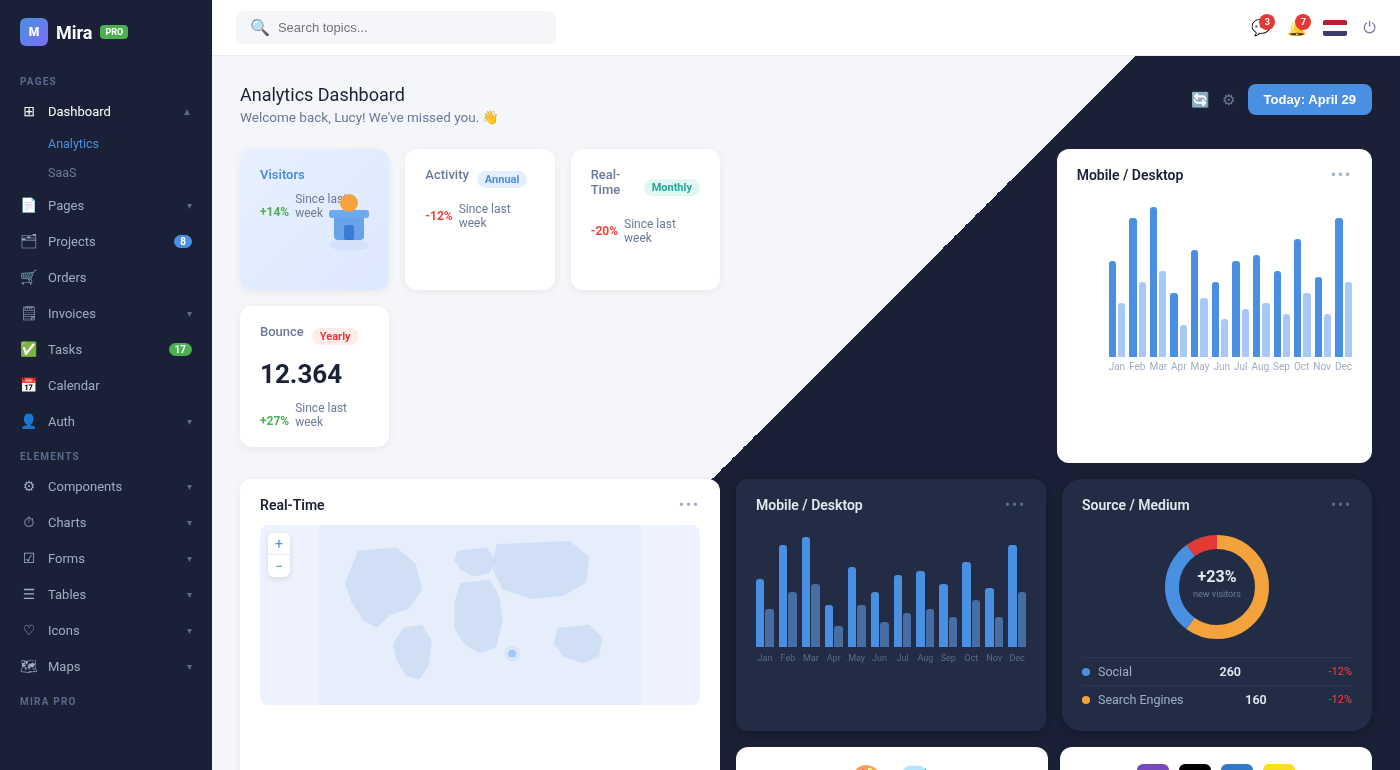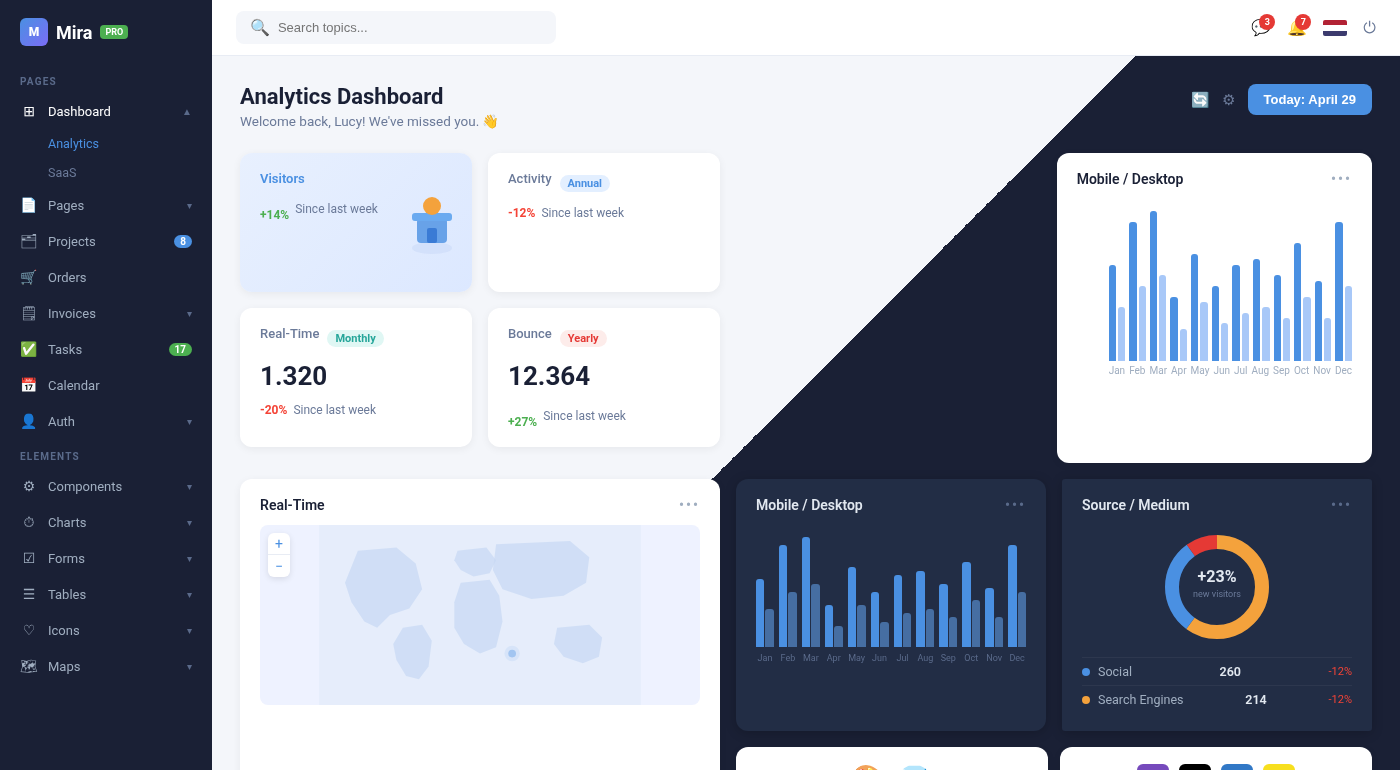--- a/index.html
+++ b/index.html
@@ -177,21 +177,21 @@
       z-index: 1;
     }
 
     
     .page-header {
       display: flex;
       align-items: flex-start;
       justify-content: space-between;
       margin-bottom: 24px;
     }
-    .page-title { font-size: 22px; font-weight: 700; color: #1a2035; }
+    .page-title { font-size: 18px; font-weight: 400; color: #1a2035; }
     .page-subtitle { font-size: 13.5px; color: #6b7a99; margin-top: 4px; }
     .page-header-actions {
       display: flex;
       align-items: center;
       gap: 12px;
     }
     .header-icon-btn { color: #6b7a99; cursor: pointer; font-size: 15px; }
     .date-btn {
       background: #4a90e2;
       color: white;
@@ -271,21 +271,21 @@
       background: #222d45;
       border-radius: 12px;
       padding: 18px 20px;
       box-shadow: 0 2px 12px rgba(0,0,0,0.2);
     }
     .dark-title { font-size: 14px; font-weight: 600; color: #e2e8f0; margin-bottom: 14px; display: flex; align-items: center; justify-content: space-between; }
 
     
     .source-card {
       background: #222d45;
-      border-radius: 3px;
+      border-radius: 20px;
       padding: 18px 20px;
       box-shadow: 0 2px 12px rgba(0,0,0,0.2);
     }
     .donut-container { display: flex; align-items: center; justify-content: center; margin: 10px 0; }
 
     .source-row { display: flex; align-items: center; justify-content: space-between; padding: 6px 0; border-top: 1px solid rgba(255,255,255,0.05); font-size: 12.5px; color: #a0aec0; }
     .source-name { display: flex; align-items: center; gap: 8px; }
     .source-dot { width: 8px; height: 8px; border-radius: 50%; }
     .source-val { font-weight: 600; color: #e2e8f0; }
     .source-change-neg { color: #f44336; font-size: 11px; }
@@ -385,20 +385,21 @@
     <span class="icon">♡</span>
     <span>Icons</span>
     <span class="chevron">▾</span>
   </div>
   <div class="sidebar-item">
     <span class="icon">🗺</span>
     <span>Maps</span>
     <span class="chevron">▾</span>
   </div>
 
+  <div class="sidebar-section-label">MIRA PRO</div>
 </nav>
 
 <div class="main">
 
   <div class="topbar">
     <div class="search-box">
       <span style="color:#a0aec0;">🔍</span>
       <input type="text" placeholder="Search topics..." style="">
     </div>
     <div class="topbar-right">
@@ -424,21 +425,21 @@
       </div>
       <div class="page-header-actions">
         <span class="header-icon-btn">🔄</span>
         <span class="header-icon-btn">⚙</span>
         <button class="date-btn">Today: April 29</button>
       </div>
     </div>
 
     <div style="display:grid; grid-template-columns: 480px 1fr; gap:16px; margin-bottom:16px;">
 
-      <div style="display:grid; grid-template-columns:1fr 1fr; grid-template-rows:1fr 1fr; gap:16px;">
+      <div style="display:grid; grid-template-columns:1fr 1fr 1fr; grid-template-rows:1fr 1fr; gap:16px;">
 
         <div class="stat-card visitors">
           <div class="stat-card-label blue">Visitors</div>
           <div class="stat-card-change">
             <span class="change-positive">+14%</span>
             <span class="change-label">Since last week</span>
           </div>
 
           <svg class="visitors-illustration" viewBox="0 0 60 70">
             <ellipse cx="30" cy="60" rx="20" ry="6" fill="#c8d8f8" opacity="0.5"></ellipse>
@@ -458,21 +459,20 @@
             <span class="change-negative">-12%</span>
             <span class="change-label">Since last week</span>
           </div>
         </div>
 
         <div class="stat-card">
           <div class="stat-card-header">
             <span class="stat-card-label">Real-Time</span>
             <span class="badge-pill badge-teal" style="margin-left:8px;">Monthly</span>
           </div>
-          <div class="stat-card-value">1.320</div>
           <div class="stat-card-change">
             <span class="change-negative">-20%</span>
             <span class="change-label">Since last week</span>
           </div>
         </div>
 
         <div class="stat-card">
           <div class="stat-card-header">
             <span class="stat-card-label">Bounce</span>
             <span class="badge-pill badge-red" style="margin-left:8px;">Yearly</span>
@@ -693,21 +693,21 @@
               <span>Social</span>
             </div>
             <span class="source-val">260</span>
             <span class="source-change-neg">-12%</span>
           </div>
           <div class="source-row">
             <div class="source-name">
               <div class="source-dot" style="background:#f4a23c;"></div>
               <span>Search Engines</span>
             </div>
-            <span class="source-val">214</span>
+            <span class="source-val">160</span>
             <span class="source-change-neg">-12%</span>
           </div>
         </div>
 
         <div style="grid-column:1/3;display:flex;gap:12px;">
           <div class="tech-logo-card">
             <span style="font-size:28px;">🎨</span>
             <span style="font-size:28px;">💎</span>
           </div>
           <div class="tech-logo-card">

